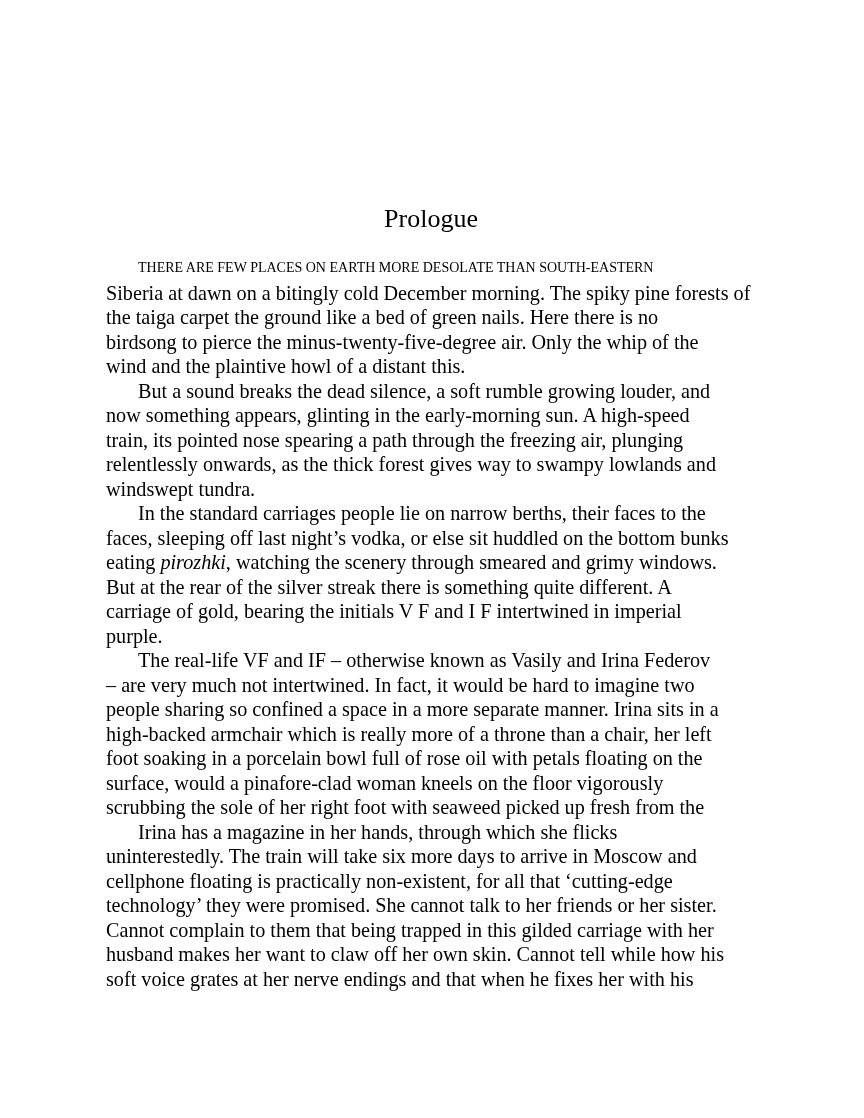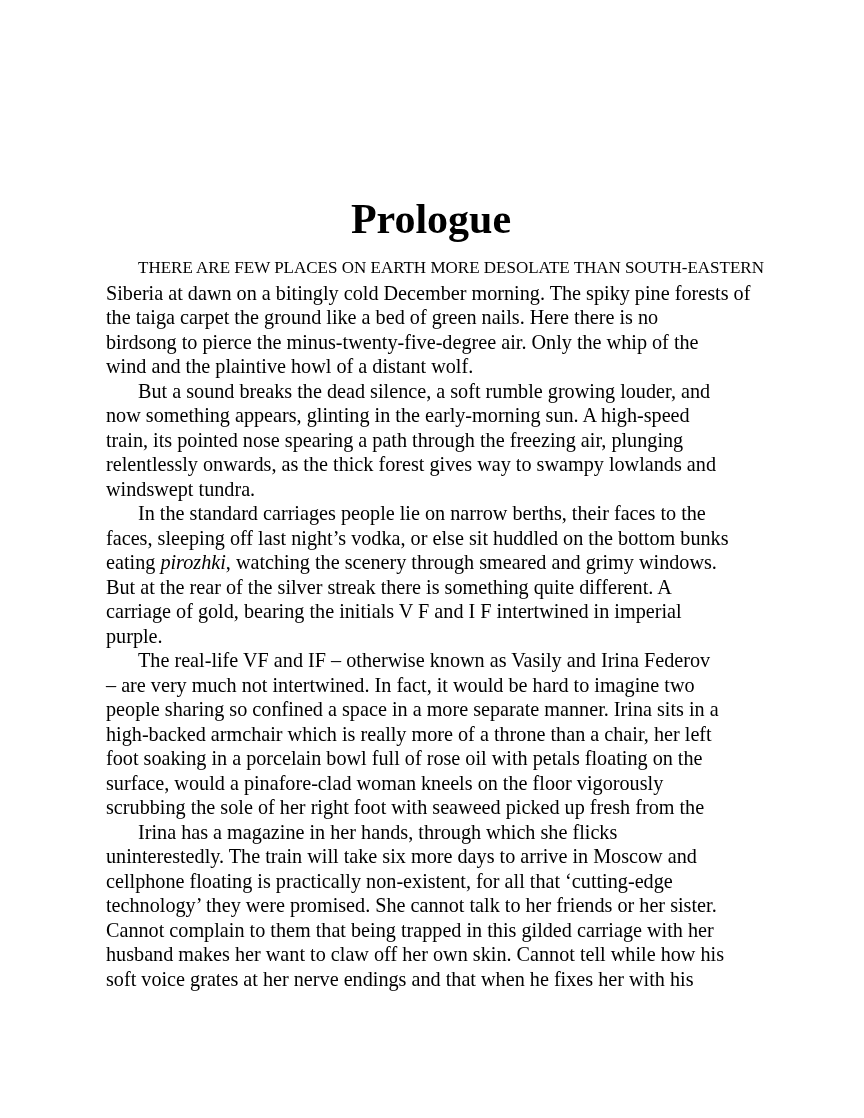--- a/index.html
+++ b/index.html
@@ -20,59 +20,59 @@
       left: 106px;
       top: 0;
       width: 660px;
     }
     .title {
       position: absolute;
       top: 197px;
       left: 0;
       width: 650px;
       text-align: center;
-      font-size: 42px;
+      font-size: 26px;
       line-height: 44px;
-      font-weight: bold;
+      font-weight: normal;
       margin: 0;
     }
     .text {
       position: absolute;
       top: 256px;
       left: 0;
       width: 660px;
       font-size: 20.2px;
       line-height: 24.5px;
     }
     .line {
       display: block;
       white-space: nowrap;
       height: 24.5px;
     }
     .indent {
       padding-left: 32px;
     }
     .smallcaps {
-      font-size: 17px;
+      font-size: 14px;
     }
     .ital {
       font-style: italic;
     }
   </style>
 </head>
 <body>
 
 <div class="page">
   <h1 class="title">Prologue</h1>
   <div class="text">
     <span class="line indent smallcaps">THERE ARE FEW PLACES ON EARTH MORE DESOLATE THAN SOUTH-EASTERN</span>
     <span class="line">Siberia at dawn on a bitingly cold December morning. The spiky pine forests of</span>
     <span class="line">the taiga carpet the ground like a bed of green nails. Here there is no</span>
     <span class="line">birdsong to pierce the minus-twenty-five-degree air. Only the whip of the</span>
-    <span class="line">wind and the plaintive howl of a distant wolf.</span>
+    <span class="line">wind and the plaintive howl of a distant this.</span>
     <span class="line indent">But a sound breaks the dead silence, a soft rumble growing louder, and</span>
     <span class="line">now something appears, glinting in the early-morning sun. A high-speed</span>
     <span class="line">train, its pointed nose spearing a path through the freezing air, plunging</span>
     <span class="line">relentlessly onwards, as the thick forest gives way to swampy lowlands and</span>
     <span class="line">windswept tundra.</span>
     <span class="line indent">In the standard carriages people lie on narrow berths, their faces to the</span>
     <span class="line">faces, sleeping off last night’s vodka, or else sit huddled on the bottom bunks</span>
     <span class="line"><span>eating </span><span class="ital">pirozhki</span><span>, watching the scenery through smeared and grimy windows.</span></span>
     <span class="line">But at the rear of the silver streak there is something quite different. A</span>
     <span class="line">carriage of gold, bearing the initials V F and I F intertwined in imperial</span>

